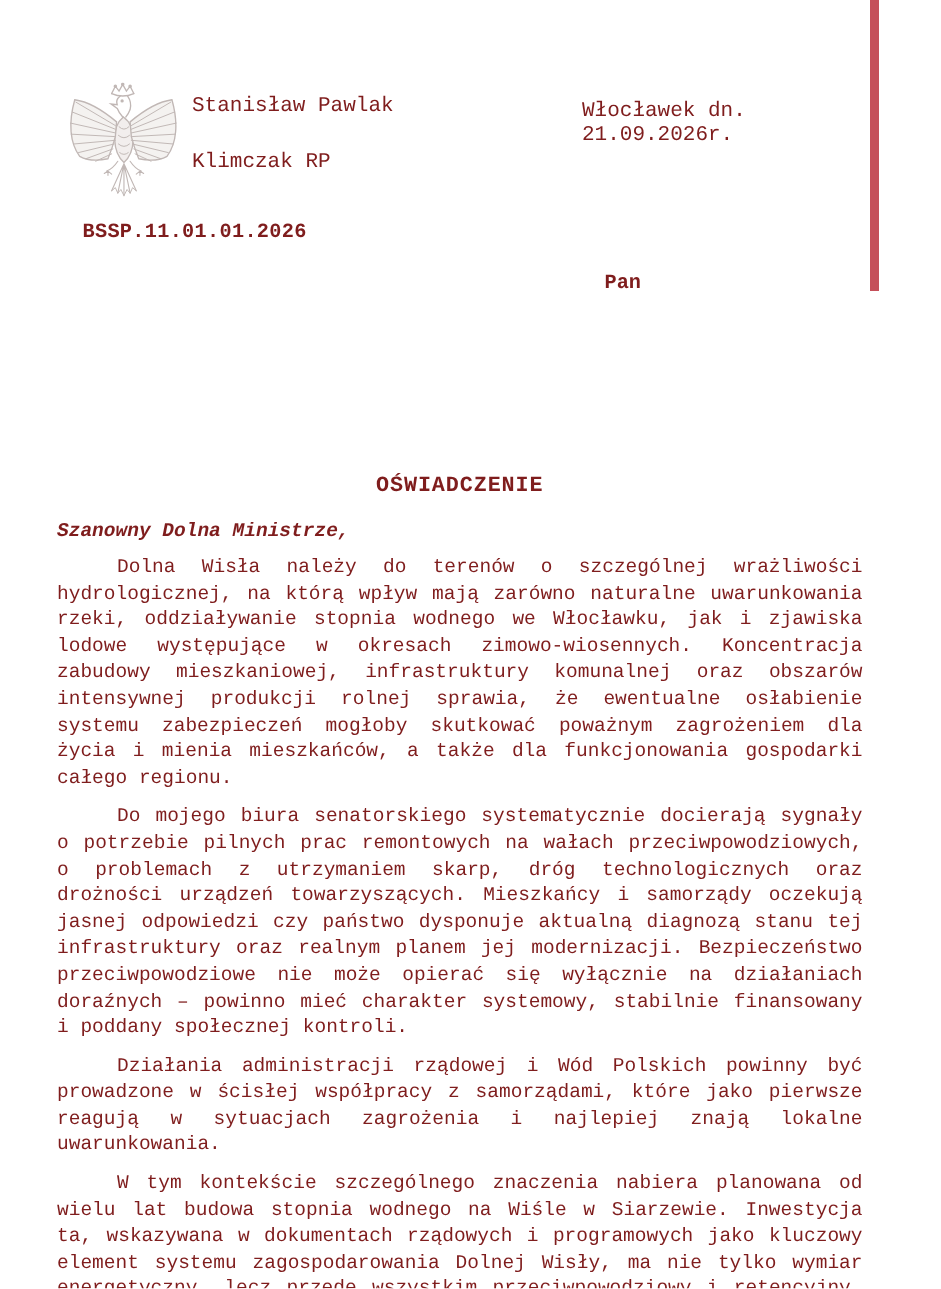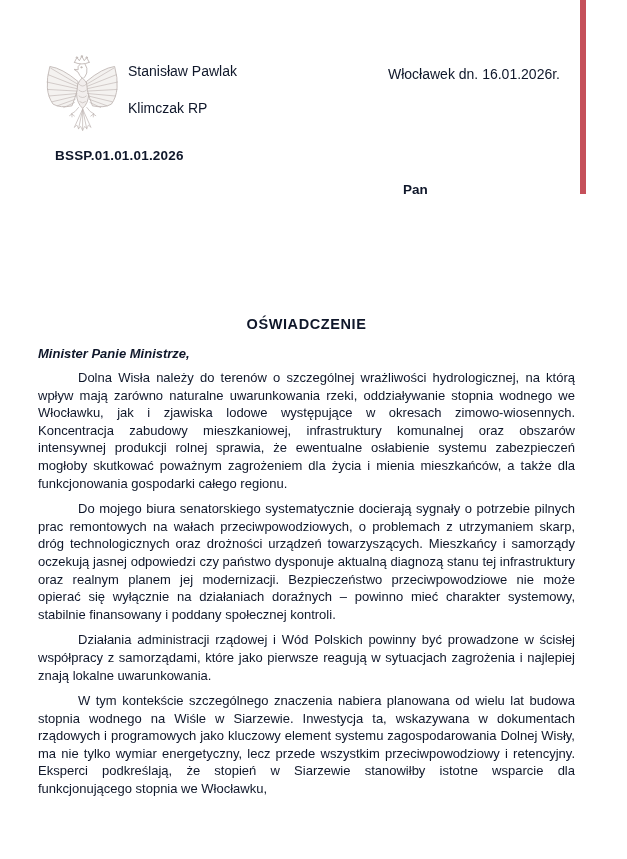--- a/index.html
+++ b/index.html
@@ -7,22 +7,22 @@
     margin: 0;
     padding: 0;
     background: #ffffff;
   }
   .page {
     position: relative;
     width: 587px;
     height: 859px;
     background: #ffffff;
     overflow: hidden;
-    font-family: Liberation Sans, sans-serif;
-    color: #0f172a;
+    font-family: Liberation Mono, monospace;
+    color: #7f1d1d;
   }
   .red-stripe {
     position: absolute;
     top: 0;
     right: 1px;
     width: 6px;
     height: 194px;
     background: #c5505a;
   }
   .emblem {
@@ -130,30 +130,30 @@
         <path d="M37,88 L40,85.5 L42,90 L44.5,87 L47,92 L49.5,87 L52,90 L54,85.5 L57,88" stroke-width="0.8"></path>
       </g>
     </svg>
   </div>
 
   <div class="sender">
     <div class="sender-name">Stanisław Pawlak</div>
     <div>Klimczak RP</div>
   </div>
 
-  <div class="place-date">Włocławek dn. 16.01.2026r.</div>
+  <div class="place-date">Włocławek dn. 21.09.2026r.</div>
 
-  <div class="ref-number">BSSP.01.01.01.2026</div>
+  <div class="ref-number">BSSP.11.01.01.2026</div>
 
   <div class="recipient">
     <div>Pan</div>
   </div>
 
   <div class="content">
     <h1 class="doc-heading">OŚWIADCZENIE</h1>
-    <p class="greeting">Minister Panie Ministrze,</p>
+    <p class="greeting">Szanowny Dolna Ministrze,</p>
     <p class="body-par">Dolna Wisła należy do terenów o szczególnej wrażliwości hydrologicznej, na którą wpływ mają zarówno naturalne uwarunkowania rzeki, oddziaływanie stopnia wodnego we Włocławku, jak i zjawiska lodowe występujące w okresach zimowo-wiosennych. Koncentracja zabudowy mieszkaniowej, infrastruktury komunalnej oraz obszarów intensywnej produkcji rolnej sprawia, że ewentualne osłabienie systemu zabezpieczeń mogłoby skutkować poważnym zagrożeniem dla życia i mienia mieszkańców, a także dla funkcjonowania gospodarki całego regionu.</p>
     <p class="body-par">Do mojego biura senatorskiego systematycznie docierają sygnały o potrzebie pilnych prac remontowych na wałach przeciwpowodziowych, o problemach z utrzymaniem skarp, dróg technologicznych oraz drożności urządzeń towarzyszących. Mieszkańcy i samorządy oczekują jasnej odpowiedzi czy państwo dysponuje aktualną diagnozą stanu tej infrastruktury oraz realnym planem jej modernizacji. Bezpieczeństwo przeciwpowodziowe nie może opierać się wyłącznie na działaniach doraźnych – powinno mieć charakter systemowy, stabilnie finansowany i poddany społecznej kontroli.</p>
     <p class="body-par">Działania administracji rządowej i Wód Polskich powinny być prowadzone w ścisłej współpracy z samorządami, które jako pierwsze reagują w sytuacjach zagrożenia i najlepiej znają lokalne uwarunkowania.</p>
     <p class="body-par">W tym kontekście szczególnego znaczenia nabiera planowana od wielu lat budowa stopnia wodnego na Wiśle w Siarzewie. Inwestycja ta, wskazywana w dokumentach rządowych i programowych jako kluczowy element systemu zagospodarowania Dolnej Wisły, ma nie tylko wymiar energetyczny, lecz przede wszystkim przeciwpowodziowy i retencyjny. Eksperci podkreślają, że stopień w Siarzewie stanowiłby istotne wsparcie dla funkcjonującego stopnia we Włocławku,</p>
   </div>
 
 </div>
 
 </body></html>

